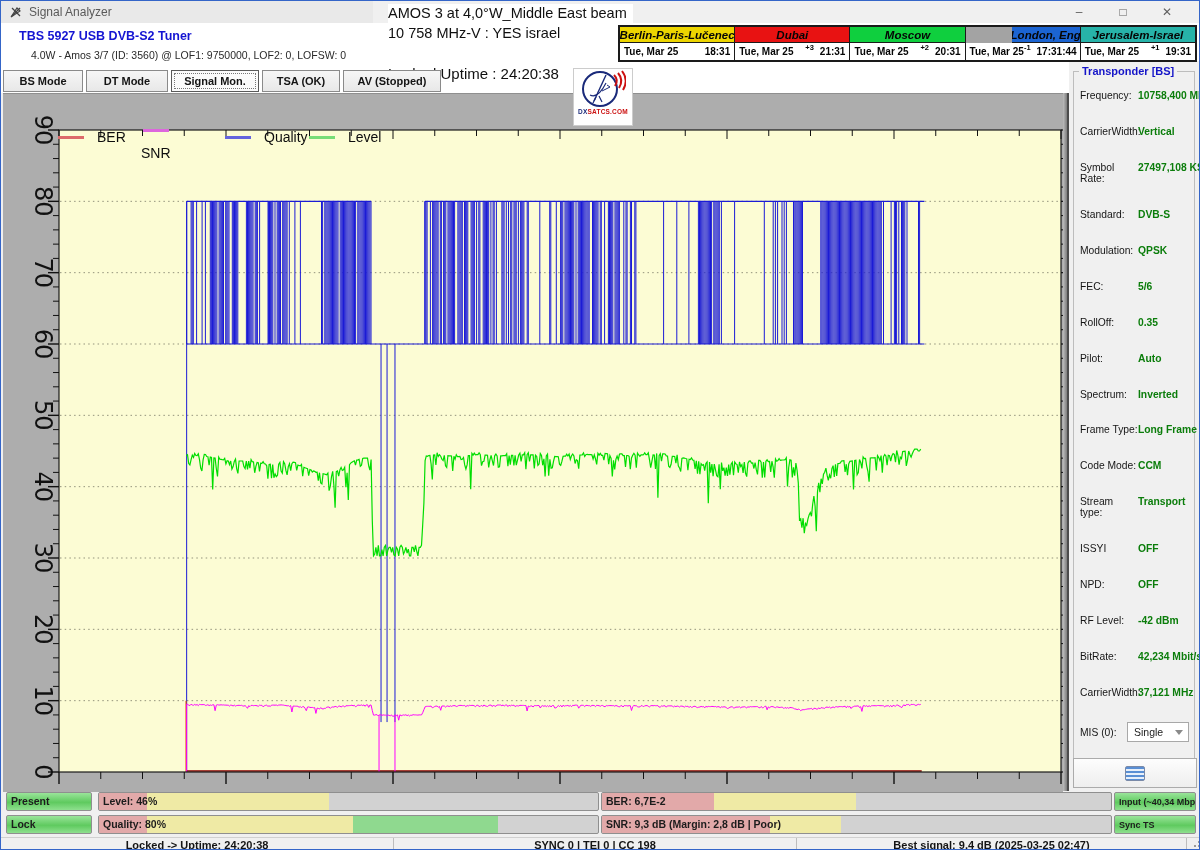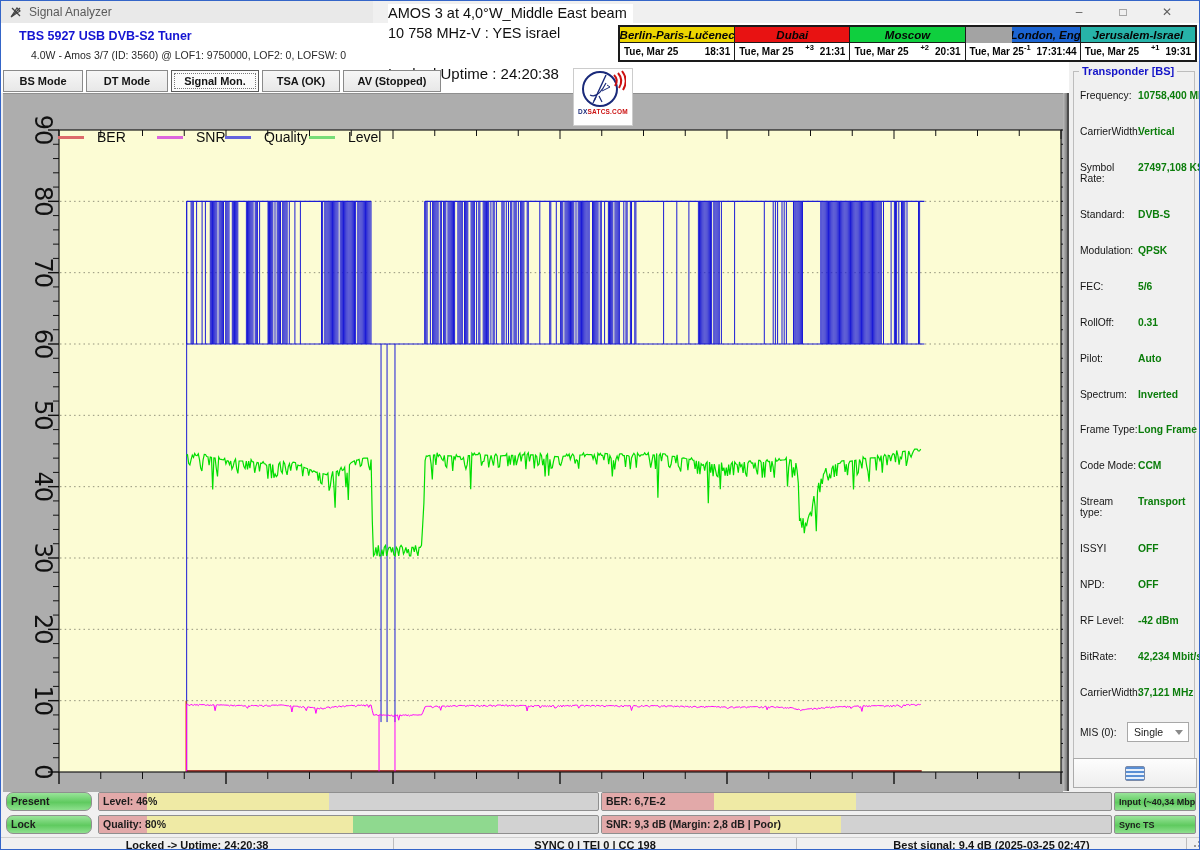--- a/index.html
+++ b/index.html
@@ -59,21 +59,21 @@
   .mis-chevron{margin-left:auto;margin-right:5px;width:0;height:0;border-left:4px solid transparent;border-right:4px solid transparent;border-top:5px solid #8a8a8a;}
   .panel-button{position:absolute;left:4px;top:697px;width:124px;height:30px;background:linear-gradient(#fdfdfd,#eeeeee);
                 border:1px solid #ababab;box-sizing:border-box;display:flex;align-items:center;justify-content:center;cursor:default;}
   .monitor-icon{width:18px;height:13px;border:1px solid #7a8aa8;background:repeating-linear-gradient(#5a8fd4 0px,#5a8fd4 2px,#e8f0fa 2px,#e8f0fa 4px);border-radius:2px;}
   
   .meter{position:absolute;height:19px;border:1px solid #8f8f8f;border-radius:2px;box-sizing:border-box;overflow:hidden;background:#d2d2d2;}
   .meter-label{position:absolute;left:4px;top:2px;font-size:10.5px;font-weight:bold;color:#1c1c1c;white-space:nowrap;z-index:2;}
   .meter-zone{position:absolute;top:0;bottom:0;}
   .meter.solid{background:linear-gradient(#9ae49a,#5fca5f 55%,#8ee08e);}
   .m-r0{top:791px;} .m-r1{top:814px;}
-  .m-c0{left:5px;width:86px;border-radius:7px;} .m-c1{left:97px;width:501px;} .m-c2{left:600px;width:511px;} .m-c3{left:1113px;width:82px;}
+  .m-c0{left:5px;width:86px;} .m-c1{left:97px;width:501px;} .m-c2{left:600px;width:511px;} .m-c3{left:1113px;width:82px;}
   .m-c3 .meter-label{font-size:9px;top:3.5px;}
   
   .statusbar{position:absolute;left:0;top:836px;width:1200px;height:14px;background:#f0f0f0;border-top:1px solid #d0d0d0;font-size:11px;font-weight:bold;color:#141414;}
   .sb-sec{position:absolute;top:0;height:13px;display:flex;align-items:center;justify-content:center;border-right:1px solid #bdbdbd;box-sizing:border-box;white-space:nowrap;overflow:hidden;}
   .sb-grip{position:absolute;right:1px;top:2px;width:11px;height:11px;
            background:radial-gradient(circle at 2px 10px,#9a9a9a 1px,transparent 1.4px),
                       radial-gradient(circle at 6px 10px,#9a9a9a 1px,transparent 1.4px),
                       radial-gradient(circle at 10px 10px,#9a9a9a 1px,transparent 1.4px),
                       radial-gradient(circle at 6px 6px,#9a9a9a 1px,transparent 1.4px),
                       radial-gradient(circle at 10px 6px,#9a9a9a 1px,transparent 1.4px),
@@ -351,21 +351,21 @@
         <line x1="974.5" y1="36" x2="974.5" y2="42" stroke="#111" stroke-width="1"></line>
         <line x1="974.5" y1="678" x2="974.5" y2="685" stroke="#111" stroke-width="1"></line>
         <line x1="1016.25" y1="36" x2="1016.25" y2="42" stroke="#111" stroke-width="1"></line>
         <line x1="1016.25" y1="678" x2="1016.25" y2="685" stroke="#111" stroke-width="1"></line>
         <line x1="1058" y1="36" x2="1058" y2="45" stroke="#111" stroke-width="1"></line>
         <line x1="1058" y1="678" x2="1058" y2="690" stroke="#111" stroke-width="1.4"></line>
       </svg>
   <div class="legend-item" style="left: 55px;">
         <div class="legend-line" style="background: rgb(221, 106, 106);"></div>
         <span class="legend-label">BER</span>
-      </div><div class="legend-item" style="left: 154px;">
+      </div><div class="legend-item" style="left: 138px; flex-direction: column;">
         <div class="legend-line" style="background: rgb(221, 102, 221);"></div>
         <span class="legend-label">SNR</span>
       </div><div class="legend-item" style="left: 222px;">
         <div class="legend-line" style="background: rgb(101, 101, 221);"></div>
         <span class="legend-label">Quality</span>
       </div><div class="legend-item" style="left: 306px;">
         <div class="legend-line" style="background: rgb(119, 221, 119);"></div>
         <span class="legend-label">Level</span>
       </div></div>
   <div class="splitter"></div>
@@ -393,21 +393,21 @@
           <div class="tp-row">
             <span class="tp-label">Modulation:</span>
             <span class="tp-value">QPSK</span>
           </div>
           <div class="tp-row">
             <span class="tp-label">FEC:</span>
             <span class="tp-value">5/6</span>
           </div>
           <div class="tp-row">
             <span class="tp-label">RollOff:</span>
-            <span class="tp-value">0.31</span>
+            <span class="tp-value">0.35</span>
           </div>
           <div class="tp-row">
             <span class="tp-label">Pilot:</span>
             <span class="tp-value">Auto</span>
           </div>
           <div class="tp-row">
             <span class="tp-label">Spectrum:</span>
             <span class="tp-value">Inverted</span>
           </div>
           <div class="tp-row">

